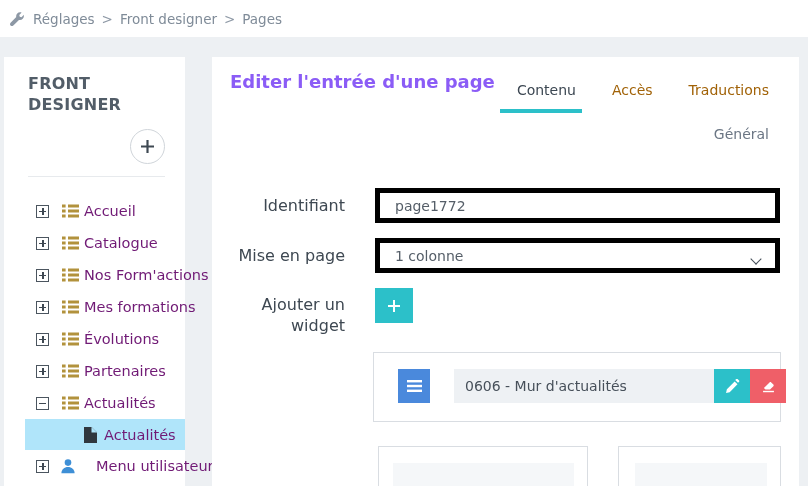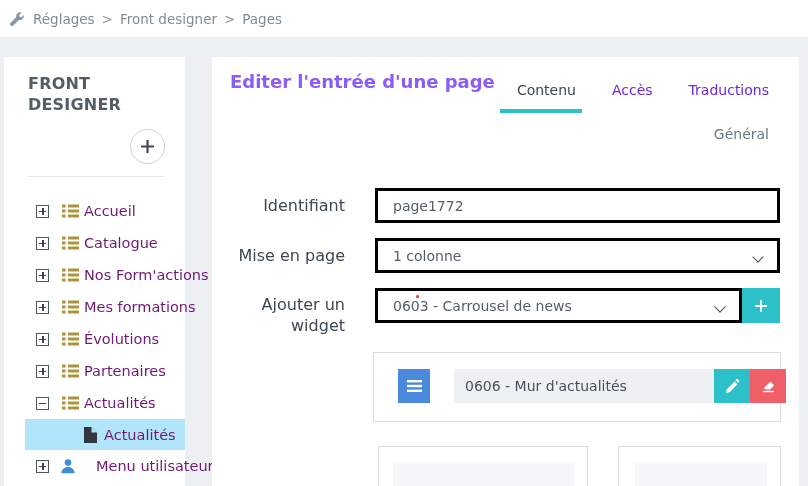--- a/index.html
+++ b/index.html
@@ -35,31 +35,31 @@
               display:flex;align-items:center;cursor:pointer;}
   .tree-child .file-icon{margin-left:59px;display:inline-flex;}
   .tree-child .tree-label{margin-left:7px;}
   .user-icon{margin-left:11px;display:inline-flex;}
   .row-user .tree-label{margin-left:20px;}
 
   
   #main{position:absolute;left:212px;top:57px;width:587px;bottom:0;background:#ffffff;overflow:hidden;}
   .page-title{position:absolute;left:18px;top:14px;font-size:18px;font-weight:bold;color:#8b5cf6;}
   .tabs{position:absolute;top:24px;right:30px;display:flex;gap:36px;}
-  .tab{font-size:14px;color:#6d28d9;line-height:18px;position:relative;cursor:pointer;white-space:nowrap;}
+  .tab{font-size:14px;color:#a16207;line-height:18px;position:relative;cursor:pointer;white-space:nowrap;}
   .tab.active{color:#3c4752;}
   .tab.active::after{content:'';position:absolute;left:-17px;right:-6px;bottom:-14px;height:4px;
                      background:#2cc0c9;}
   .tab-general{position:absolute;top:68px;right:30px;font-size:14px;color:#6b7684;cursor:pointer;}
 
   .form-row{position:absolute;left:0;width:568px;display:flex;}
   .form-label{width:163px;padding-right:30px;box-sizing:border-box;text-align:right;
               font-size:16px;color:#3e4852;align-self:center;line-height:21px;}
   .form-label.top{align-self:flex-start;padding-top:6px;}
-  .text-input,.select{height:35px;box-sizing:border-box;border:3px solid #000000;background:#fff;
+  .text-input,.select{height:35px;box-sizing:border-box;border:5px solid #000000;background:#fff;
               font-size:14px;color:#555e68;display:flex;align-items:center;padding-left:15px;}
   .text-input{width:405px;}
   .select{position:relative;cursor:pointer;}
   .select.w-full{width:405px;}
   .select.w-widget{width:367px;}
   .chev{position:absolute;right:15px;top:12px;width:7px;height:7px;border-right:1.8px solid #454e58;
         border-bottom:1.8px solid #454e58;transform:rotate(45deg);}
   .red-dot{position:absolute;left:38px;top:4px;width:3px;height:3px;border-radius:50%;background:#dd3333;}
   .add-btn{width:38px;height:35px;background:#2cc0c9;display:flex;align-items:center;
            justify-content:center;cursor:pointer;border:none;}
@@ -276,25 +276,20 @@
     <div class="form-row" style="top:181px;">
       <div class="form-label">Mise en page</div>
       <div class="select w-full">
         <span>1 colonne</span>
         <span class="chev"></span>
       </div>
     </div>
 
     <div class="form-row" style="top:231px;">
       <div class="form-label top">Ajouter un widget</div>
-      <div class="select w-widget">
-        <span class="red-dot"></span>
-        <span>0603 - Carrousel de news</span>
-        <span class="chev"></span>
-      </div>
       <button class="add-btn">
         <svg width="12" height="12" viewBox="0 0 12 12">
             <path fill="#ffffff" d="M5 0h2v5h5v2H7v5H5V7H0V5h5z"></path>
           </svg>
       </button>
     </div>
 
     <div class="widget-box">
       <div class="widget-row">
         <div class="w-handle">

